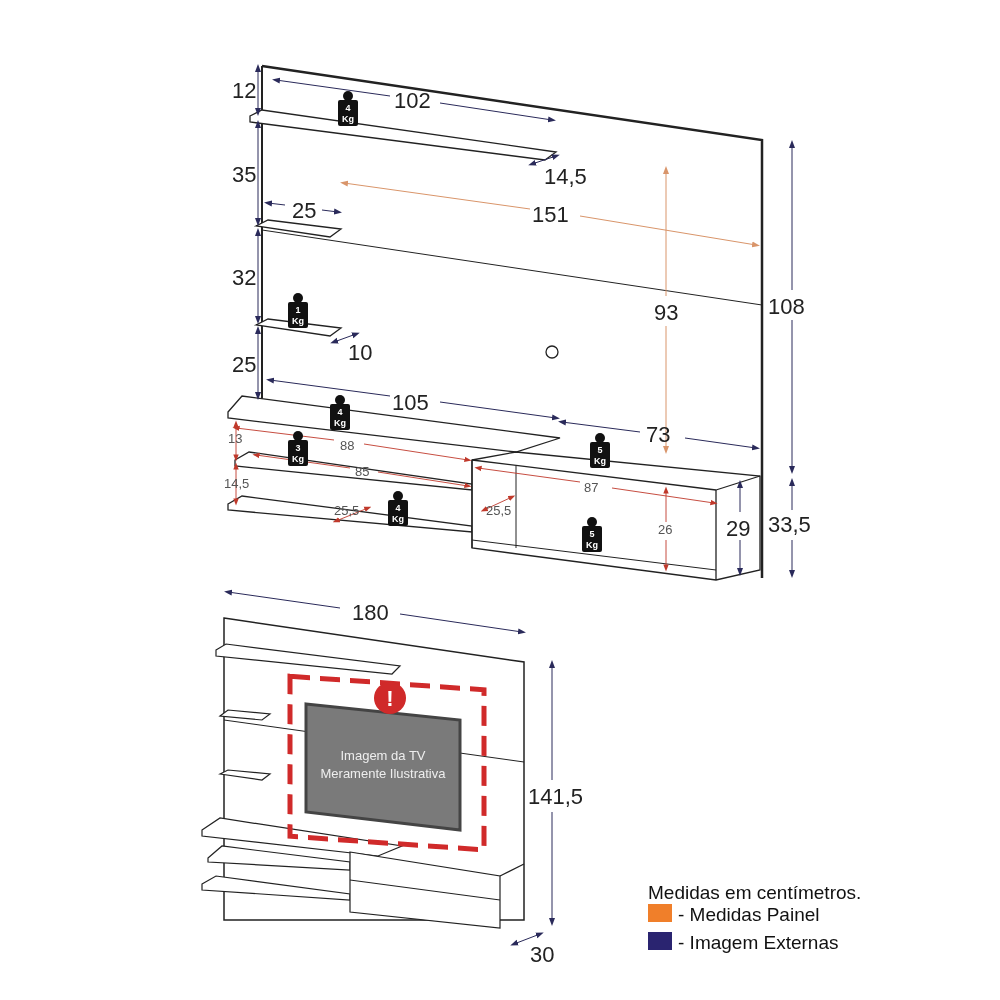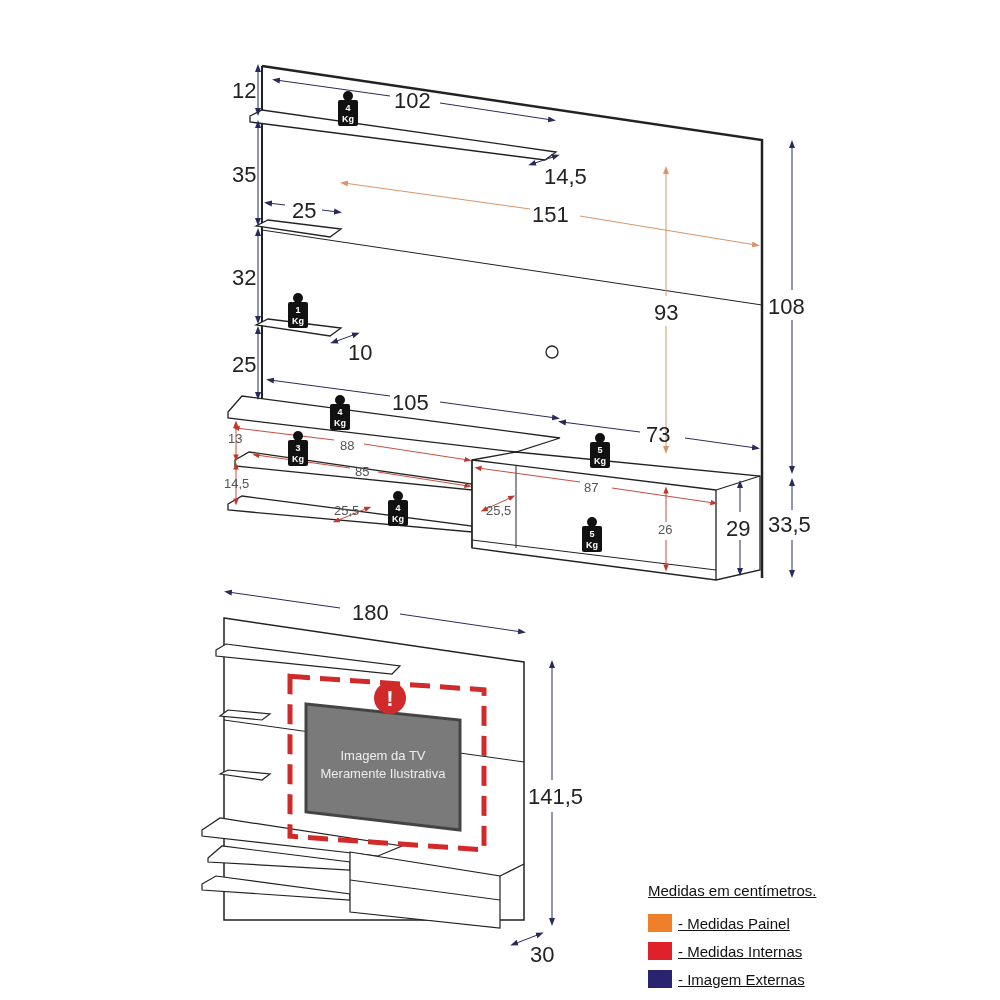--- a/index.html
+++ b/index.html
@@ -1,22 +1,22 @@
 <!DOCTYPE html>
 <html><head>
   <meta charset="utf-8">
   <style>
     html, body { margin:0; padding:0; background:#ffffff; }
     body { width:1000px; height:1000px; position:relative; overflow:hidden; font-family:"Liberation Sans", sans-serif; }
     svg { position:absolute; left:0; top:0; }
     .dim { font-family:"Liberation Sans", sans-serif; fill:#222; }
     .big { font-size:22px; }
     .small { font-size:13px; fill:#555; }
-    .legend { position:absolute; left:648px; top:882px; font-size:15px; color:#111;text-decoration:underline; }
-    .legend .row { display:flex; align-items:flex-end; height:28px; }
+    .legend { position:absolute; left:648px; top:882px; font-size:19px; color:#111; }
+    .legend .row { display:flex; align-items:flex-start; height:28px; }
     .legend .sw { width:24px; height:18px; margin-right:6px; }
     .legend .title { height:22px; }
   </style>
 </head>
 <body>
 
 <svg width="1000" height="1000" viewBox="0 0 1000 1000">
   <defs>
     <marker id="ab" markerWidth="8" markerHeight="8" refX="4" refY="4" orient="auto-start-reverse">
         <path d="M0,1 L8,4 L0,7 z" fill="#2a2a5a"></path>
@@ -195,20 +195,16 @@
   <text class="dim big" x="530" y="962">30</text>
 </svg>
 
 <div class="legend">
   <div class="title">Medidas em centímetros.</div>
   <div class="row">
     <div class="sw" style="background:#f07f2a"></div>
     <span>- Medidas Painel</span>
   </div>
   <div class="row">
-    <div class="sw" style="background:#e0202a"></div>
-    <span>- Medidas Internas</span>
-  </div>
-  <div class="row">
     <div class="sw" style="background:#2a2470"></div>
     <span>- Imagem Externas</span>
   </div>
 </div>
 
 </body></html>

